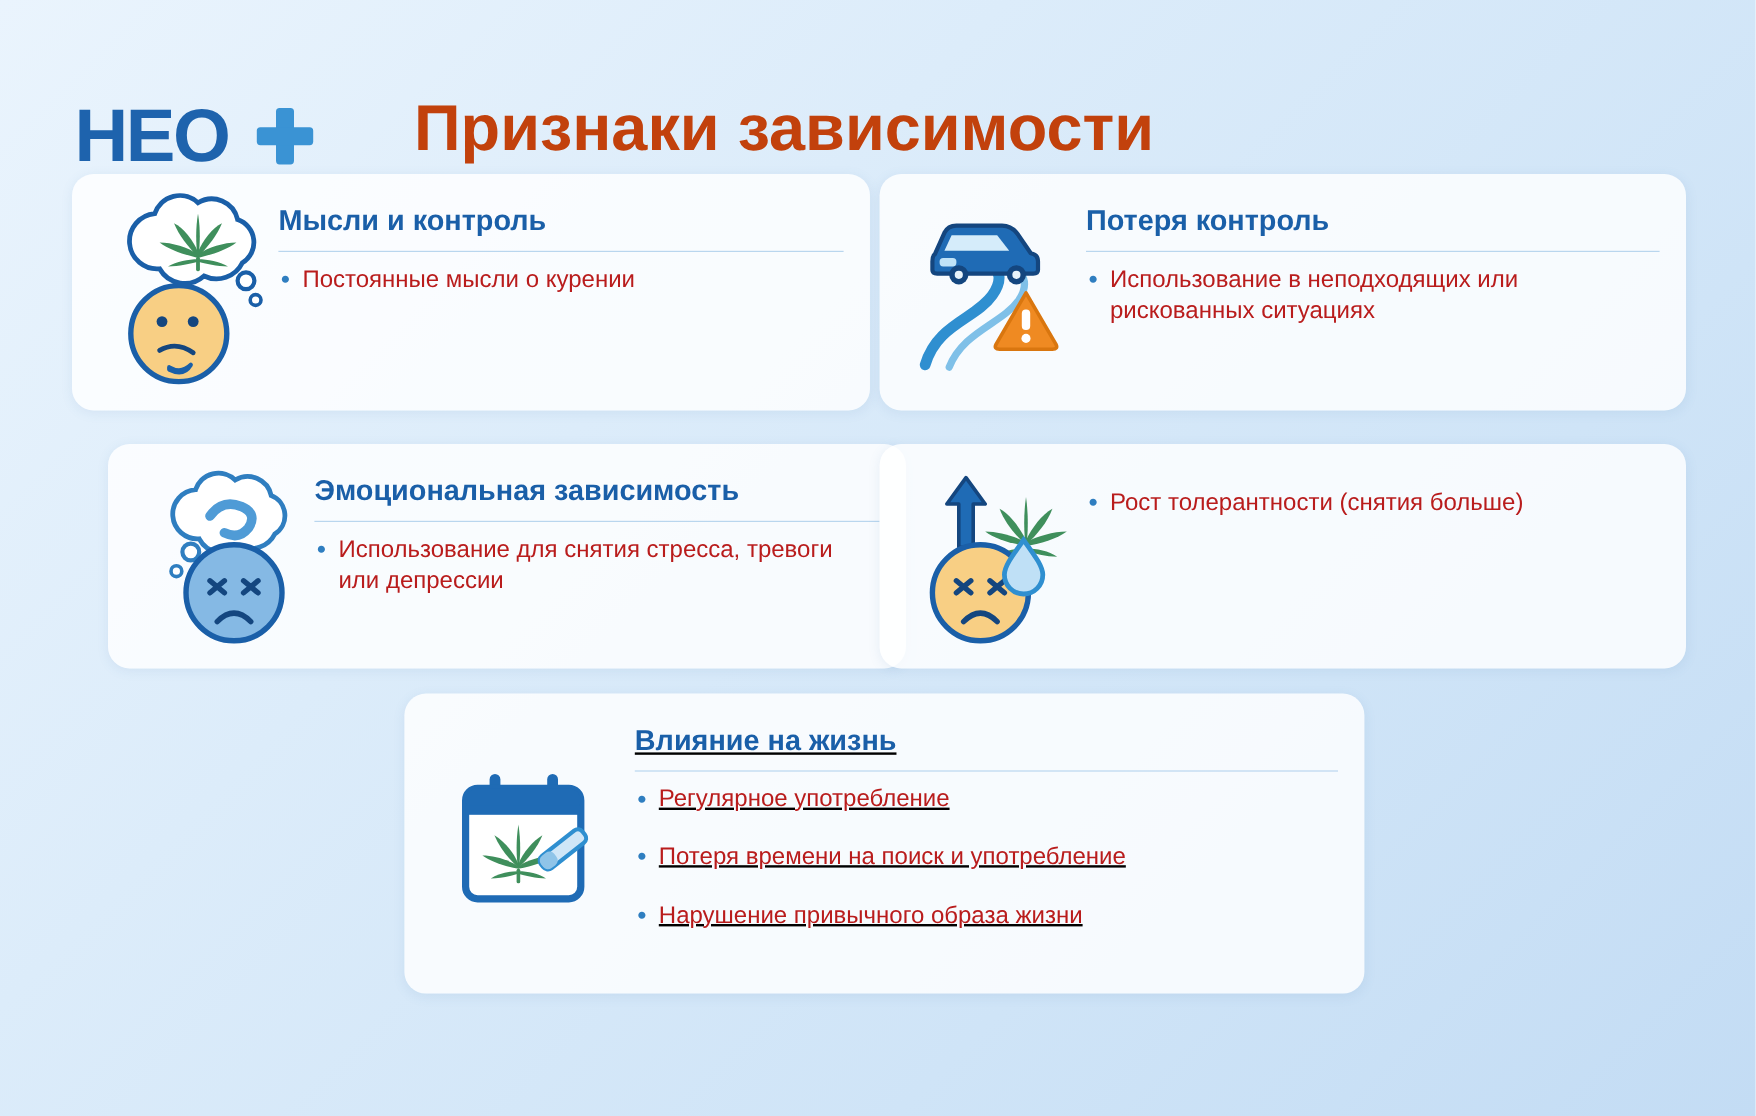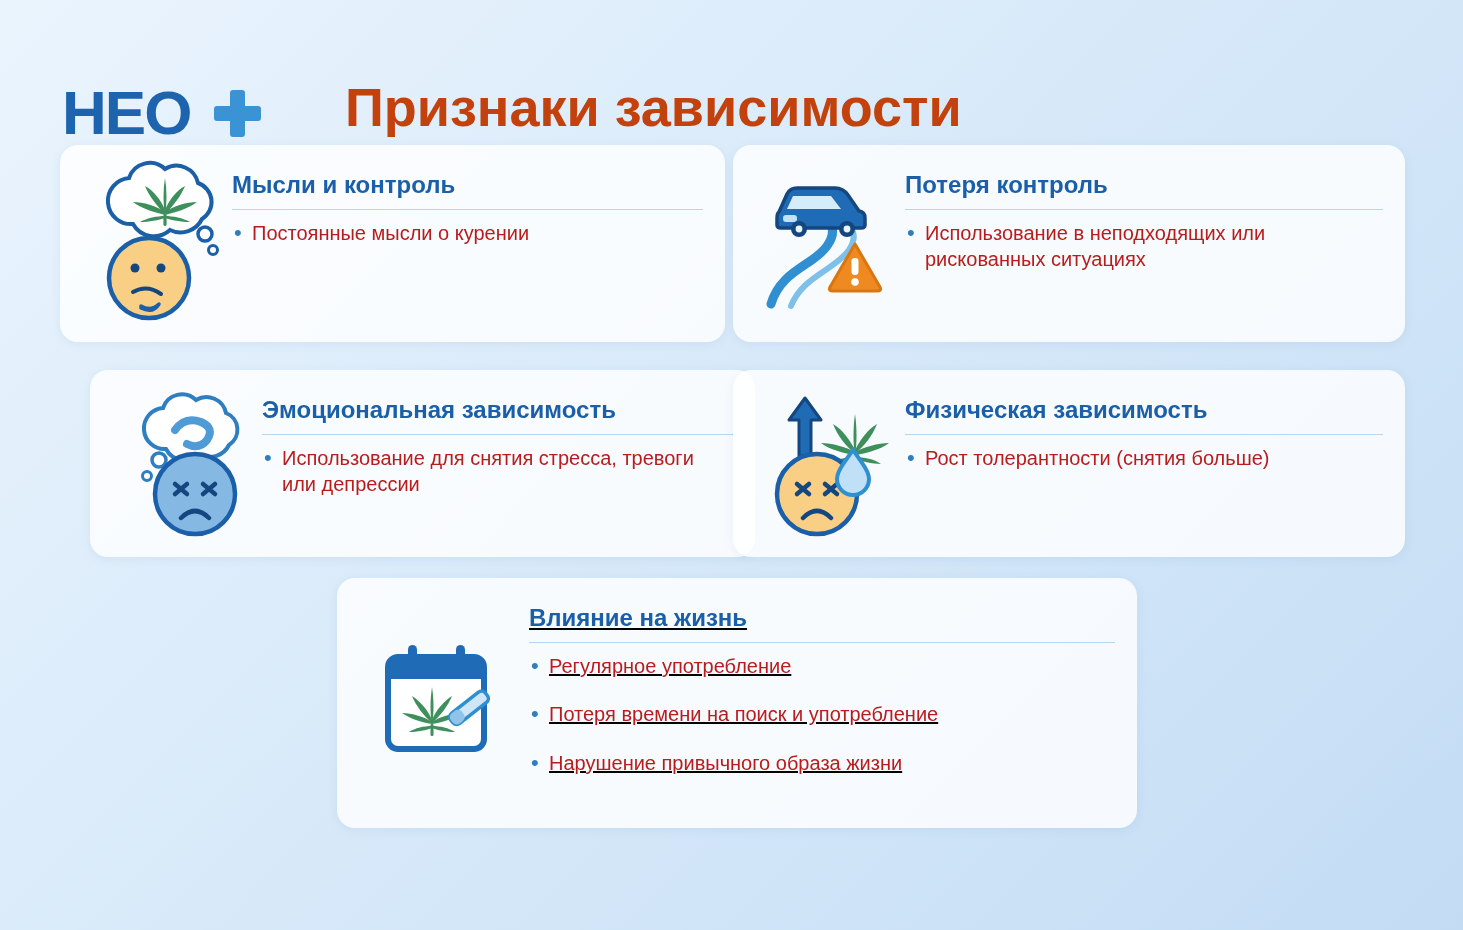--- a/index.html
+++ b/index.html
@@ -260,21 +260,20 @@
 
           <circle cx="62" cy="110" r="40" fill="#f8cf84" stroke="#1a5fa8" stroke-width="4.5"></circle>
           <path d="M42 100 l12 10 M54 100 l-12 10" stroke="#14467f" stroke-width="4.5" stroke-linecap="round"></path>
           <path d="M70 100 l12 10 M82 100 l-12 10" stroke="#14467f" stroke-width="4.5" stroke-linecap="round"></path>
           <path d="M48 134 q14 -14 28 0" fill="none" stroke="#14467f" stroke-width="4.5" stroke-linecap="round"></path>
 
           <path d="M98 66 C 108 80 114 88 114 95 a16 16 0 0 1 -32 0 c0 -7 6 -15 16 -29 z" fill="#bfe0f6" stroke="#2f8fd0" stroke-width="4"></path>
         </svg>
       </div>
       <div class="card-body">
-        <div class="card-title">Физическая зависимость</div>
         <ul class="bullets">
           <li>Рост толерантности (снятия больше)</li>
         </ul>
       </div>
     </div>
   </div>
 
   <div class="card" id="card-life">
     <div class="card-inner">
       <div class="card-icon">

